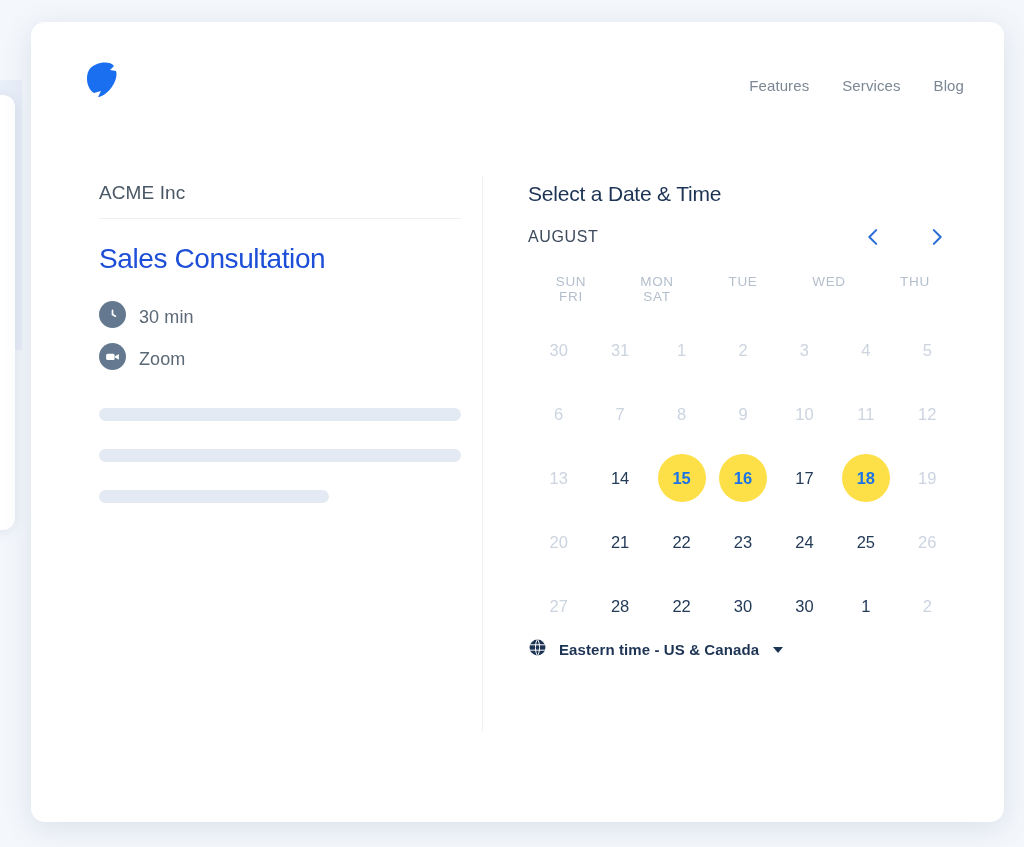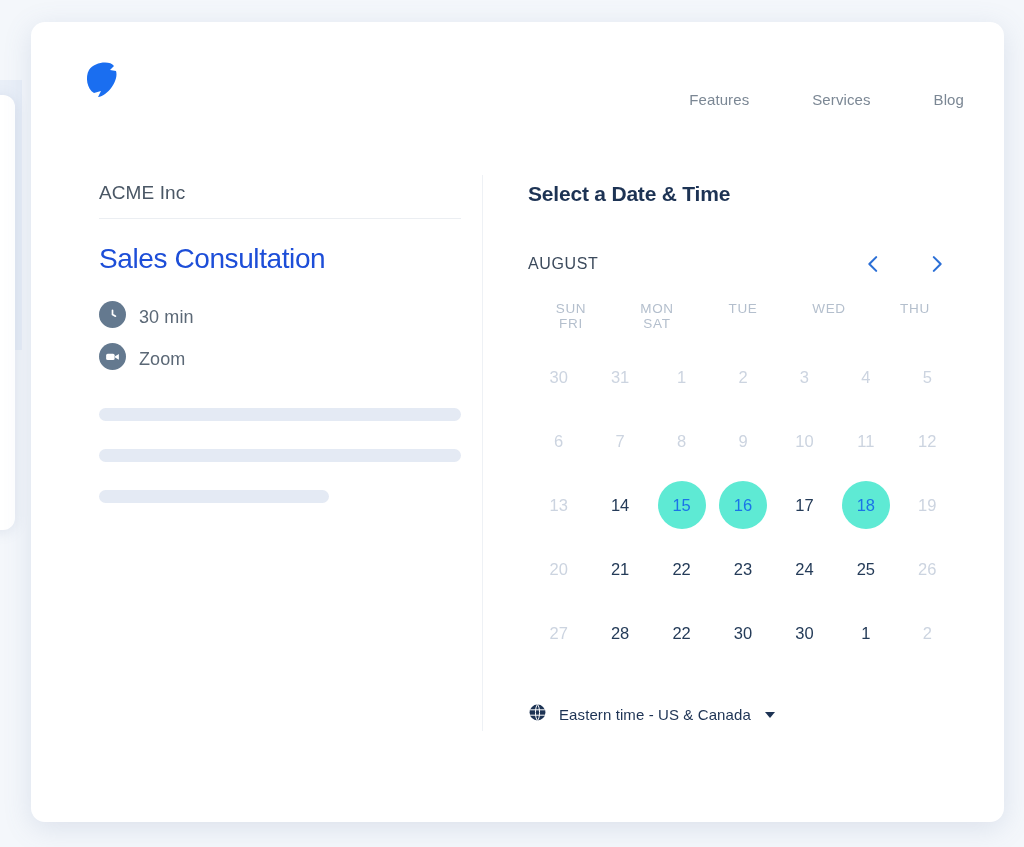--- a/index.html
+++ b/index.html
@@ -60,23 +60,23 @@
     position: absolute;
     left: 49px;
     top: 36px;
     width: 42px;
     height: 44px;
   }
 
   .nav {
     position: absolute;
     right: 40px;
-    top: 69px;
-    display: flex;
-    gap: 63px;
+    top: 55px;
+    display: flex;
+    gap: 33px;
     align-items: center;
   }
   .nav-link {
     font-size: 15px;
     color: #7b8794;
     letter-spacing: 0.1px;
     text-decoration: none;
     cursor: pointer;
     white-space: nowrap;
   }
@@ -164,24 +164,24 @@
     border-radius: 7px;
     background: #e4eaf4;
     margin-bottom: 28px;
   }
   .skel.w-full  { width: 362px; }
   .skel.w-short { width: 230px; }
 
   
   .panel-title {
     font-size: 21px;
-    font-weight: bold;
+    font-weight: normal;
     color: #1d3354;
     letter-spacing: -0.2px;
-    margin-bottom: 47px;
+    margin-bottom: 20px;
   }
 
   .cal-head {
     display: flex;
     align-items: center;
     justify-content: space-between;
     margin-bottom: 26px;
     padding-right: 10px;
   }
   .cal-month {
@@ -231,32 +231,32 @@
     justify-content: center;
     font-size: 16.5px;
     border: none;
     background: transparent;
     font-family: inherit;
   }
   .daybtn.muted  { color: #ccd4e0; }
   .daybtn.normal { color: #243b58; cursor: pointer; }
   .daybtn.active {
     color: #1a73e8;
-    font-weight: normal;
-    background: #5eead4;
+    font-weight: bold;
+    background: #fde047;
     cursor: pointer;
   }
 
   .tz-row {
     display: flex;
     align-items: center;
     gap: 12px;
-    margin-top: 38px;
     cursor: pointer;
     width: fit-content;
+    font-weight: bold;
   }
   .tz-label {
     font-size: 15px;
     color: #1d3354;
     letter-spacing: 0.1px;
   }
   .caret {
     width: 0; height: 0;
     border-left: 5px solid transparent;
     border-right: 5px solid transparent;

